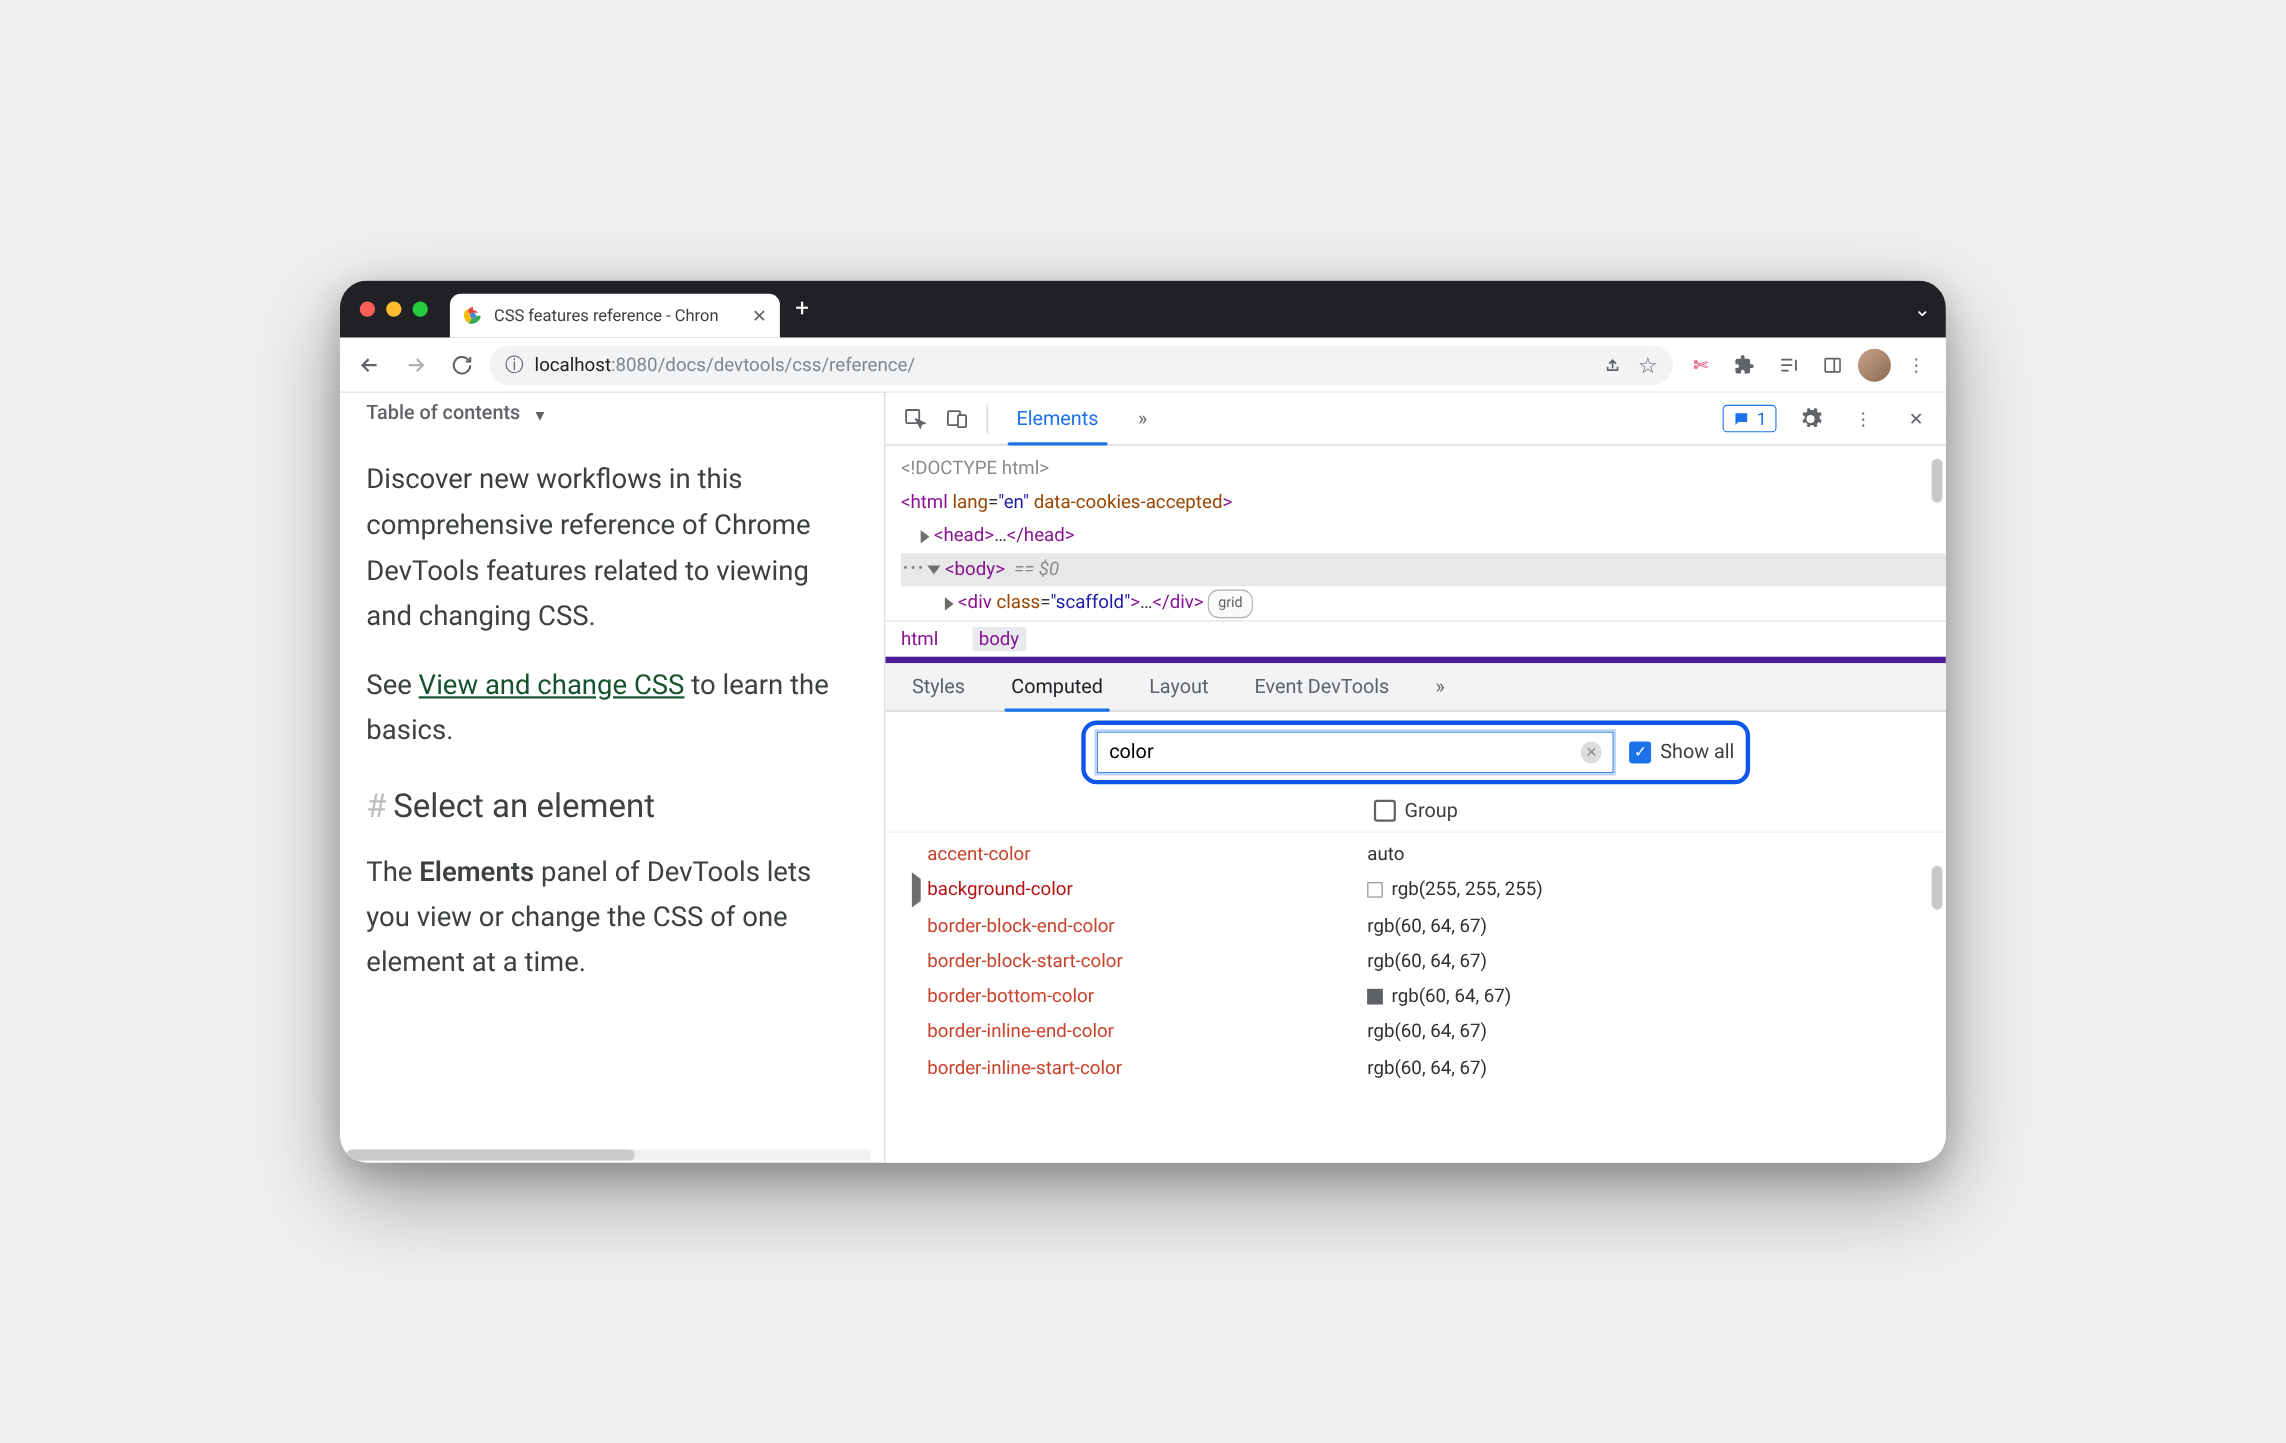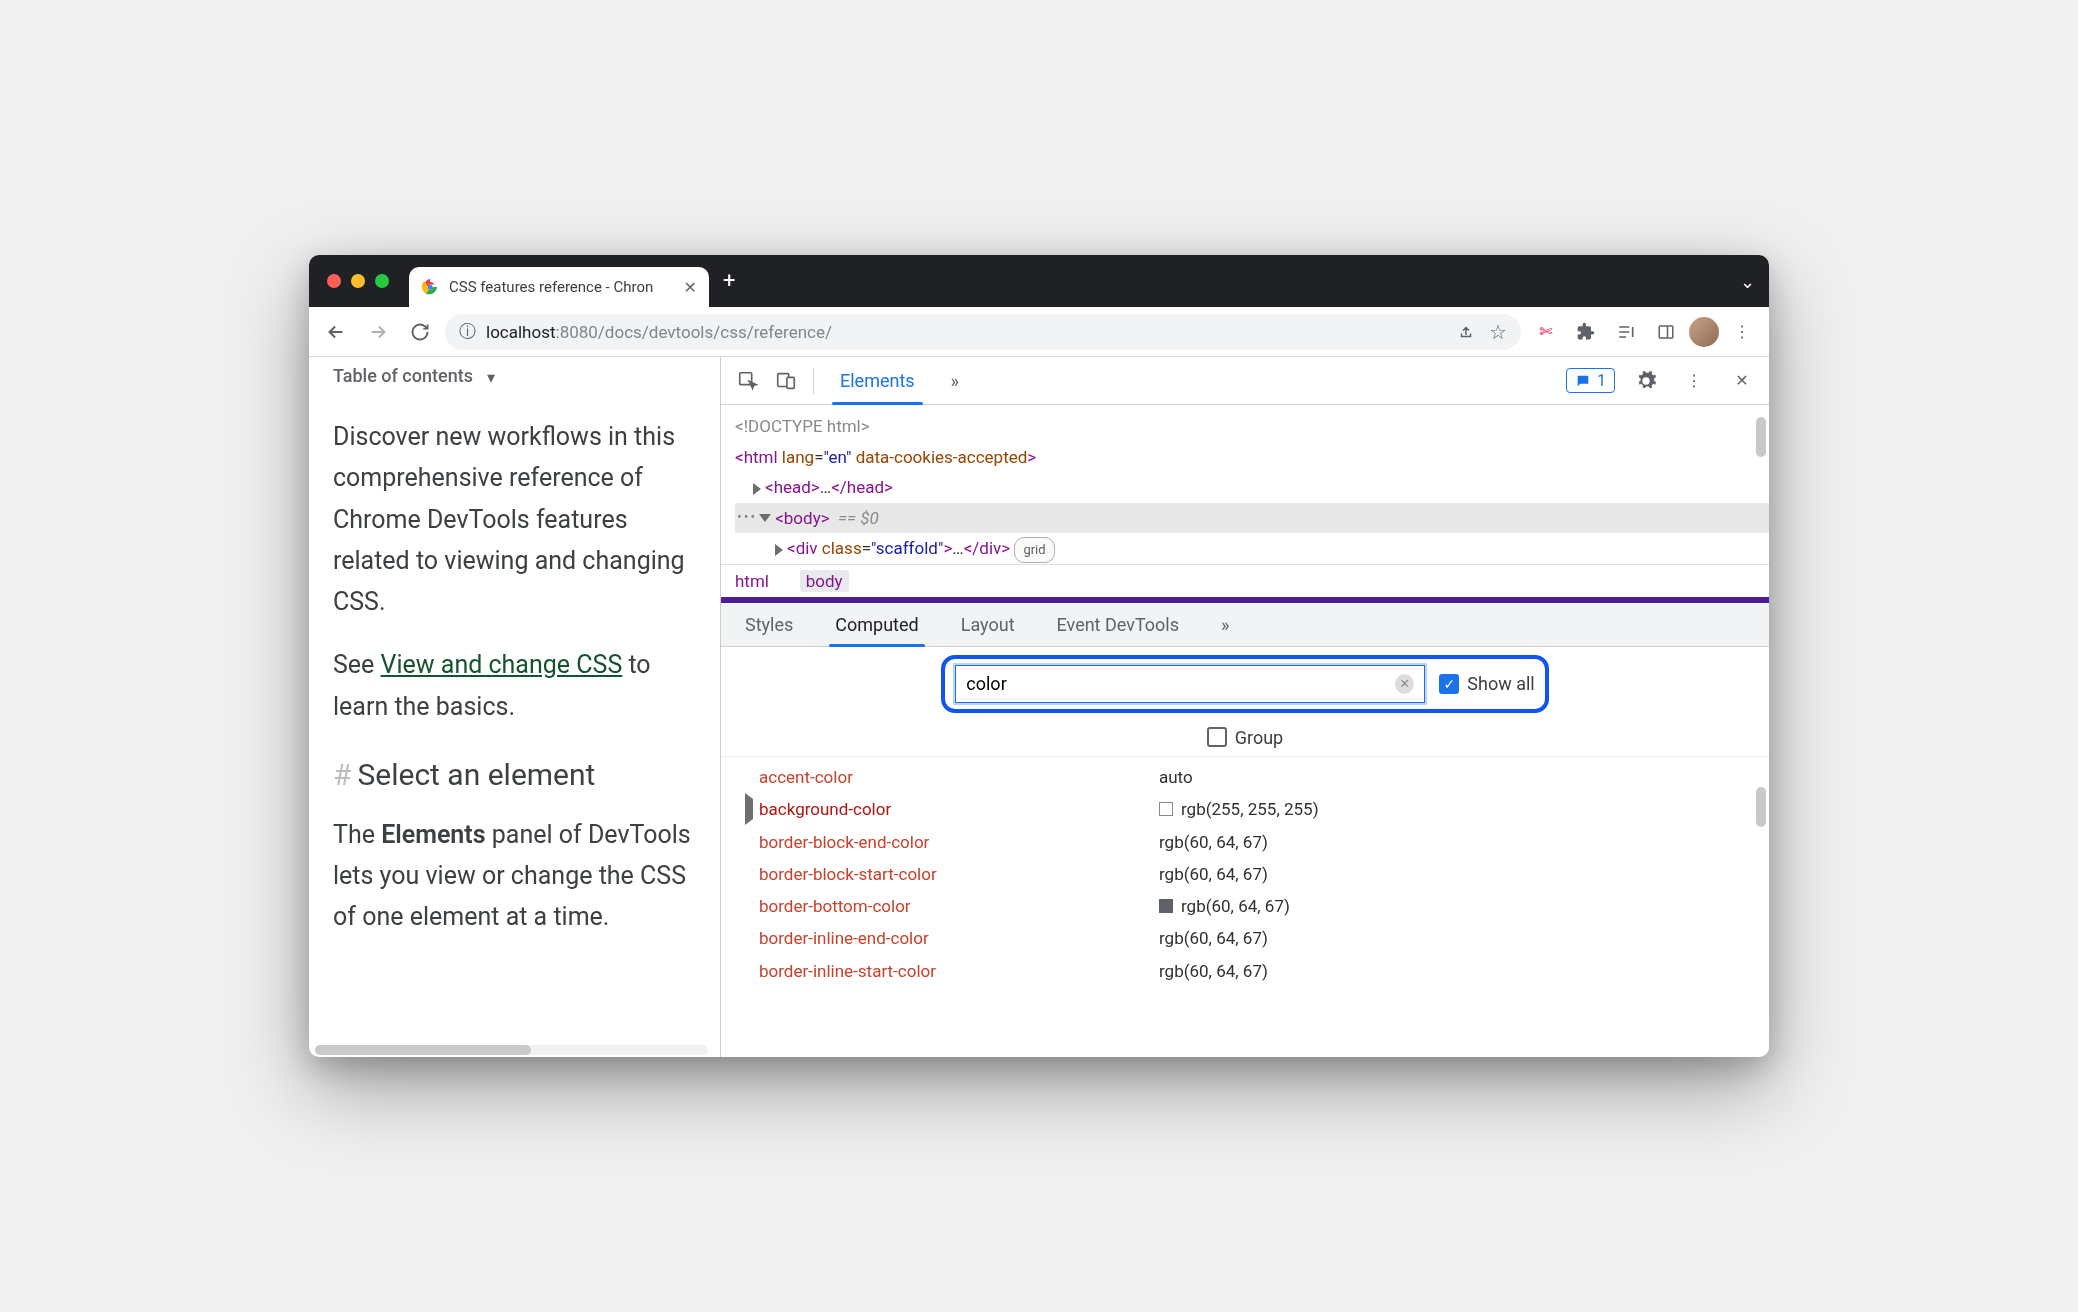--- a/index.html
+++ b/index.html
@@ -1,17 +1,17 @@
 <!DOCTYPE html>
 <html><head>
 <meta charset="utf-8">
 <style>
 * { box-sizing: border-box; margin: 0; padding: 0; font-family: -apple-system, BlinkMacSystemFont, "Segoe UI", Roboto, sans-serif; }
 body { background: #f0f0f0; display: flex; justify-content: center; align-items: center; min-height: 100vh; padding: 40px; }
-.frame { width: 1460px; background: #fff; border-radius: 10px; overflow: hidden; box-shadow: 0 30px 80px rgba(0,0,0,.35), 0 10px 30px rgba(0,0,0,.2); }
+.frame { width: 1460px; background: #fff; border-radius: 25px; overflow: hidden; box-shadow: 0 30px 80px rgba(0,0,0,.35), 0 10px 30px rgba(0,0,0,.2); }
 
 
 .tabstrip { background: #202124; height: 52px; display: flex; align-items: center; padding: 0 14px; }
 .win-controls { display: flex; gap: 10px; margin-right: 20px; margin-left: 4px; }
 .dot { width: 14px; height: 14px; border-radius: 50%; }
 .dot.red { background: #ff5f56; } .dot.yel { background: #ffbd2e; } .dot.grn { background: #27c93f; }
 .tab { background: #fff; height: 40px; margin-top: 12px; border-radius: 10px 10px 0 0; display: flex; align-items: center; padding: 0 12px; gap: 10px; min-width: 300px; position: relative; }
 .tab .title { font-size: 15px; color: #3c4043; white-space: nowrap; overflow: hidden; text-overflow: ellipsis; flex: 1; }
 .tab .close { color: #5f6368; font-size: 16px; }
 .favicon { width: 18px; height: 18px; }
@@ -23,21 +23,21 @@
 .nav-icn { width: 34px; height: 34px; display: flex; align-items: center; justify-content: center; color: #5f6368; border-radius: 50%; }
 .addr { flex: 1; background: #f1f3f4; height: 36px; border-radius: 18px; display: flex; align-items: center; padding: 0 14px; gap: 10px; color: #5f6368; font-size: 17px; }
 .addr .host { color: #202124; }
 .addr .muted { color: #80868b; }
 .addr .right { margin-left: auto; display: flex; gap: 14px; align-items: center; }
 .avatar { width: 30px; height: 30px; border-radius: 50%; background: linear-gradient(135deg,#c9a389,#8a6b52); }
 .tb-icons { display: flex; gap: 6px; align-items: center; }
 
 
 .content { display: flex; height: 700px; }
-.page { width: 412px; padding: 4px 24px 4px 24px; overflow: hidden; color: #3c4043; border-right: 1px solid #ccc; position: relative; }
+.page { width: 496px; padding: 4px 24px 4px 24px; overflow: hidden; color: #3c4043; border-right: 1px solid #ccc; position: relative; }
 .page h3 { font-size: 18px; font-weight: 500; color: #5f6368; margin-bottom: 8px; margin-top: 4px; }
 .toc-row { display:flex; align-items:center; gap:14px; color:#5f6368; }
 .page p { font-size: 25px; line-height: 1.65; margin: 22px 0; color: #3c4043; }
 .page a { color: #14532d; text-decoration: underline; }
 .page h1 { font-size: 30px; font-weight: 400; color: #3c4043; margin-top: 30px; }
 .hash { color: #bdbdbd; margin-right: 6px; font-weight: 400; }
 .page strong { font-weight: 600; }
 .page-scroll { position:absolute; bottom:2px; left:6px; right:12px; height:10px; background:#f1f1f1; border-radius:6px; }
 .page-scroll-thumb { width:55%; height:100%; background:#c9c9c9; border-radius:6px; }
 

